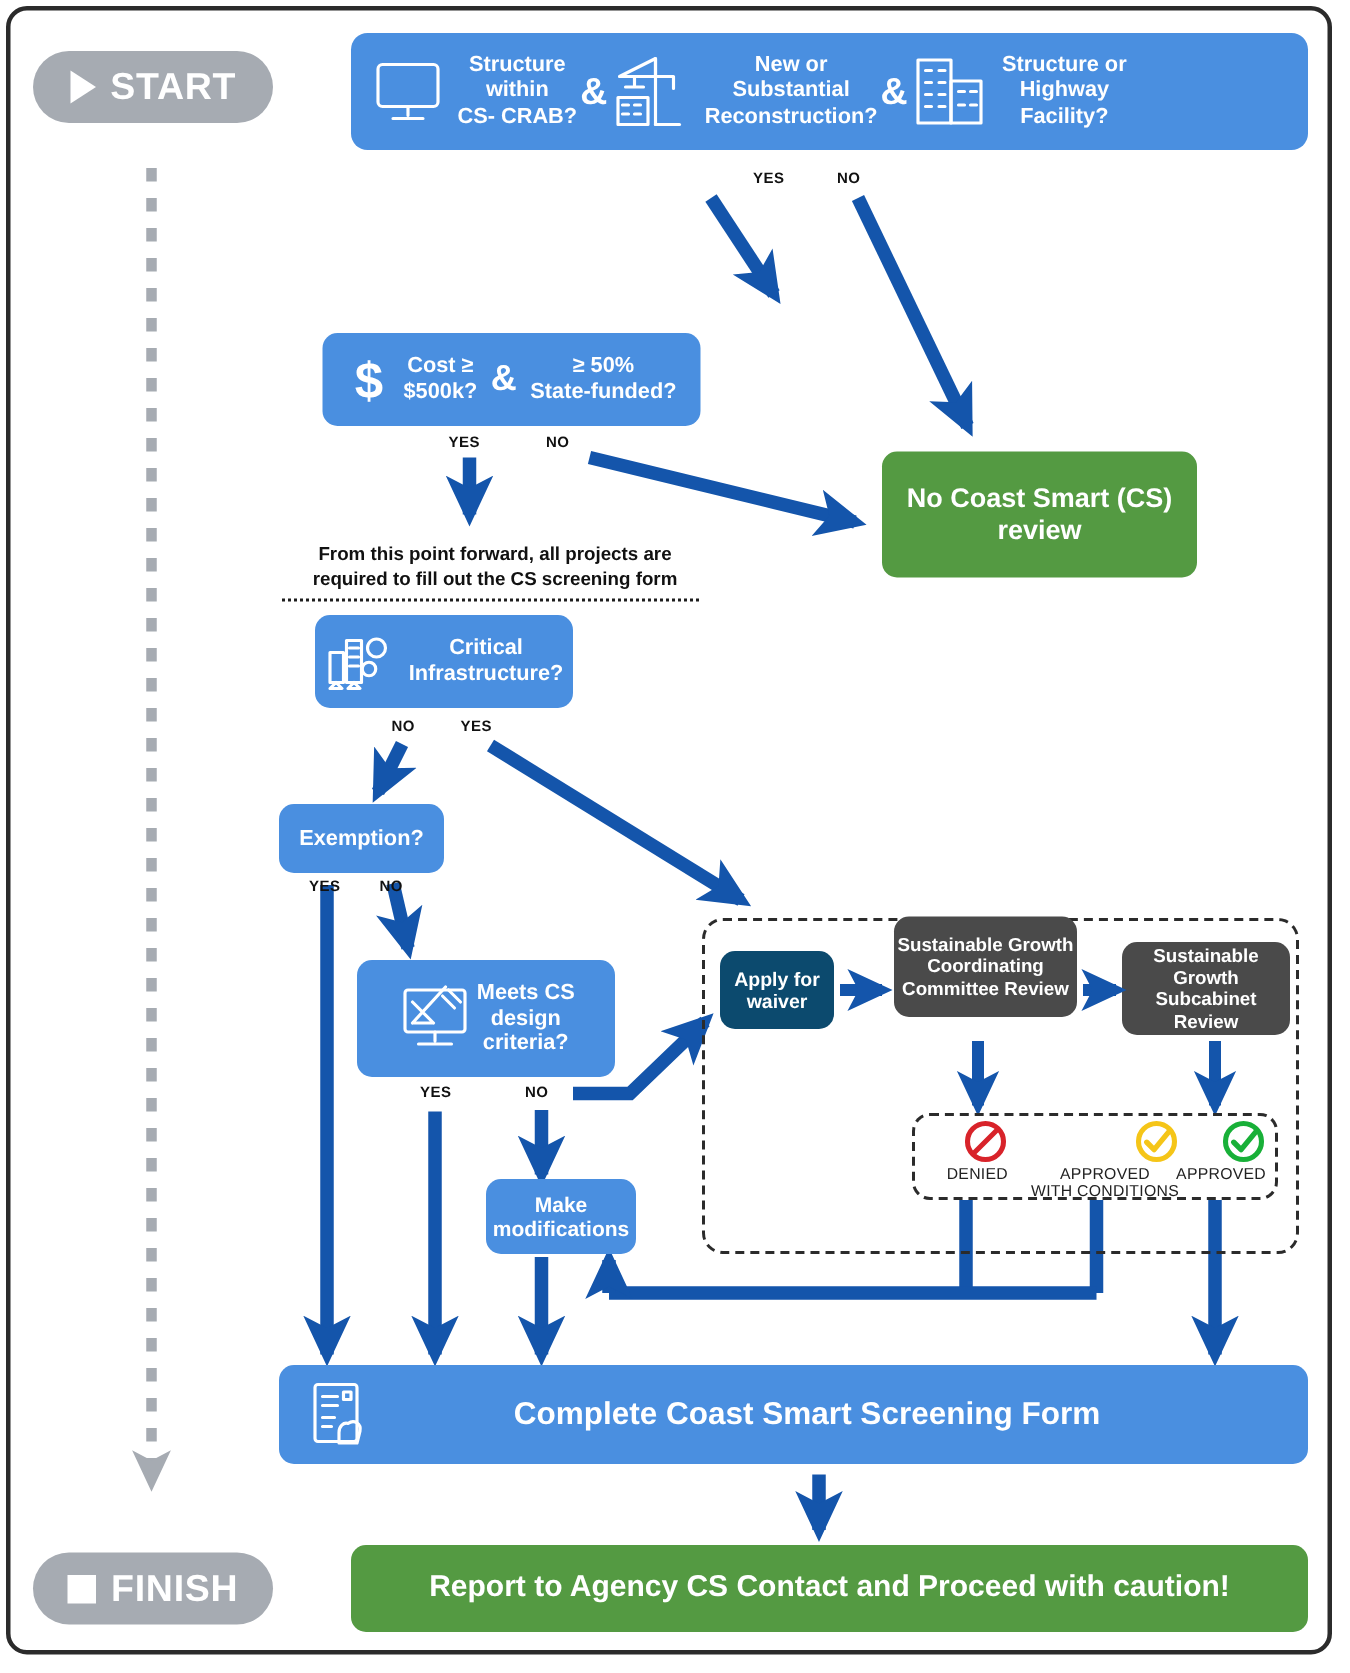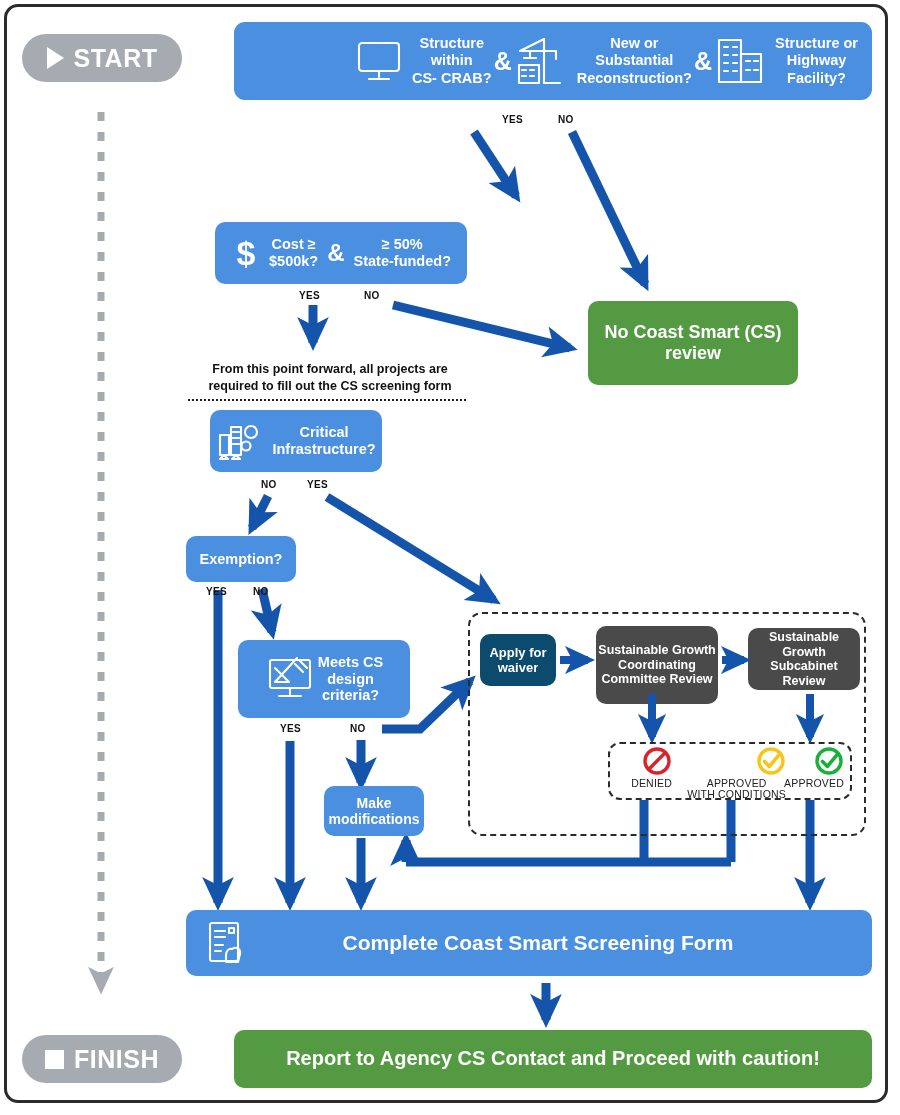--- a/index.html
+++ b/index.html
@@ -19,21 +19,21 @@
 
   
   .box{border-radius:10px;display:flex;align-items:center;justify-content:center;
        color:#ffffff;font-weight:bold;text-align:center;line-height:1.16;}
   .blue{background:#4a8fe0;}
   .green{background:#549a42;}
   .orange{background:#0c4a6e;}
   .gray{background:#4a4a4a;}
 
   .banner{background:#4a8fe0;border-radius:11px;display:flex;align-items:center;
-          justify-content:flex-end;padding:0 14px;}
+          justify-content:flex-start;padding:0 14px;}
   .bcell{display:flex;align-items:center;gap:9px;}
   .btxt{color:#fff;font-weight:bold;font-size:14.5px;line-height:1.2;text-align:center;}
   .amp{color:#fff;font-weight:bold;font-size:25px;padding:0 2px;}
 
   
   .yn{position:absolute;font-size:10px;font-weight:bold;color:#111111;letter-spacing:.3px;}
   .note{position:absolute;font-size:12.5px;font-weight:bold;color:#111;text-align:center;
         line-height:1.35;}
 
   
@@ -244,21 +244,21 @@
 
  <div class="abs dashbox2" style="left:468px;top:612px;width:398px;height:224px;"></div>
 
  <div class="abs box orange" style="left:480px;top:634px;width:76px;height:52px;font-size:13px;">
    <div>
      <div>Apply for</div>
      <div>waiver</div>
    </div>
  </div>
 
- <div class="abs box gray" style="left:596px;top:626px;width:122px;height:78px;font-size:12.5px;">
+ <div class="abs box gray" style="left:596px;top:611px;width:122px;height:67px;font-size:12.5px;">
    <div>
      <div>Sustainable Growth</div>
      <div>Coordinating</div>
      <div>Committee Review</div>
    </div>
  </div>
 
  <div class="abs box gray" style="left:748px;top:628px;width:112px;height:62px;font-size:12.5px;">
    <div>
      <div>Sustainable</div>

